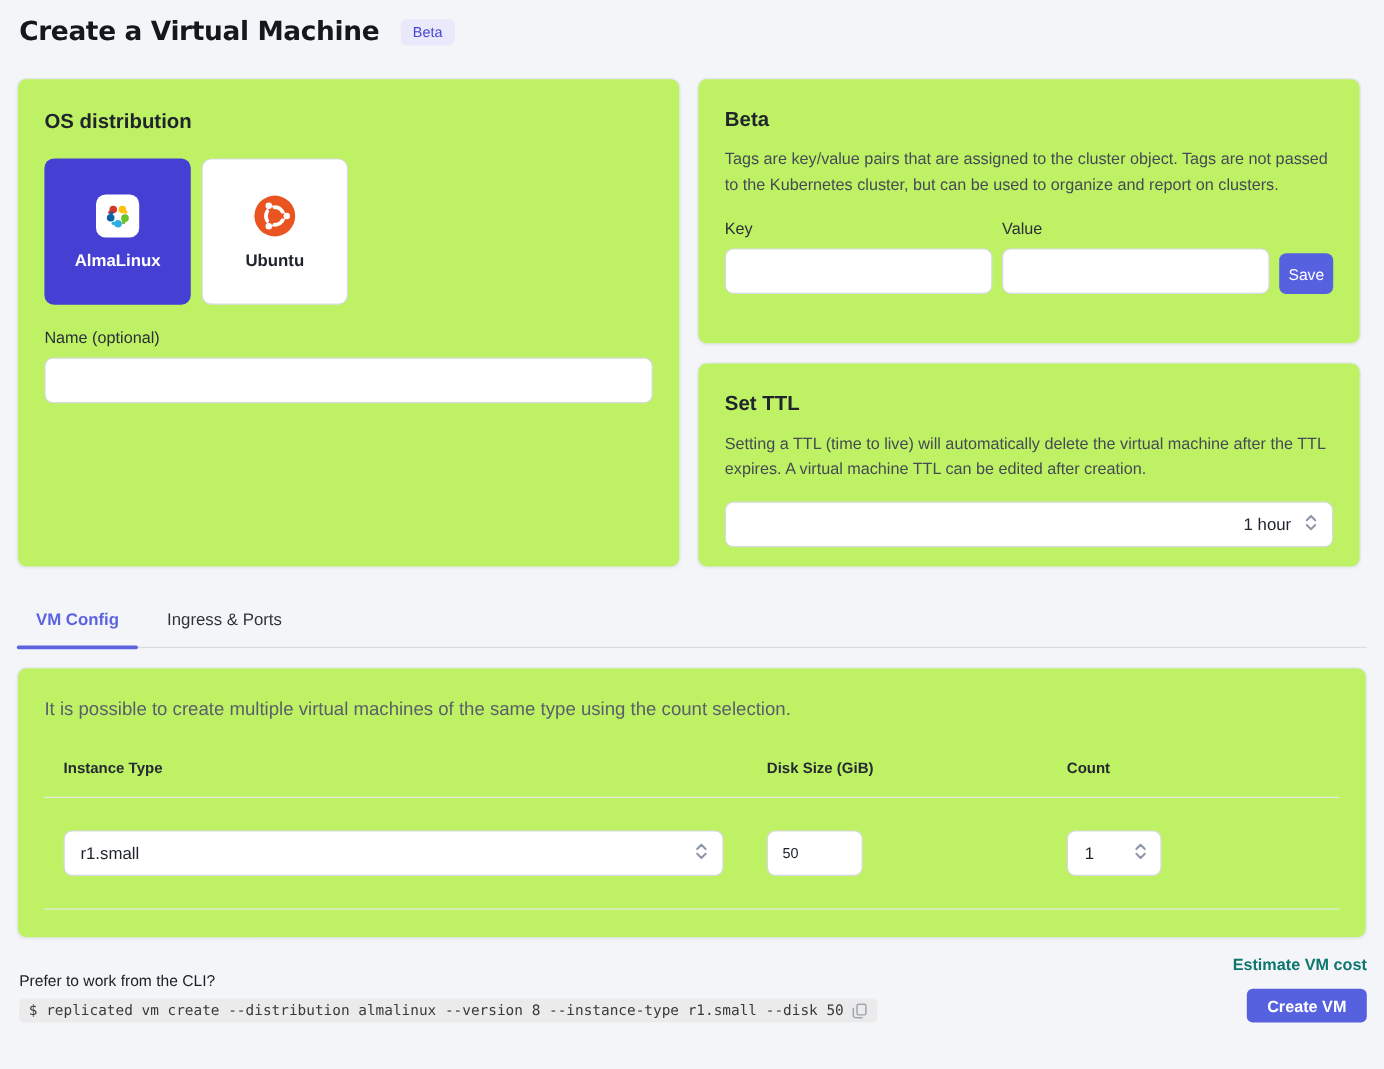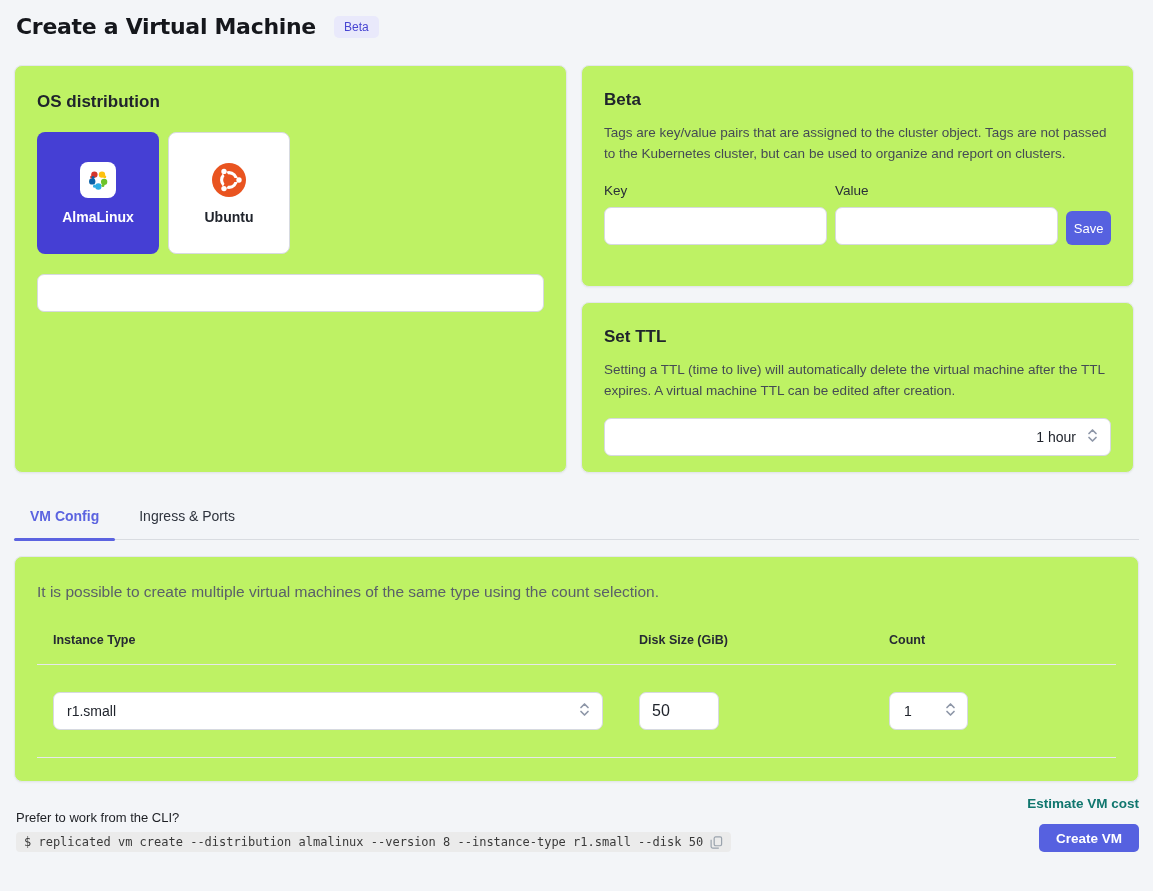--- a/index.html
+++ b/index.html
@@ -66,21 +66,21 @@
   
   .config-card { margin:16px 14px 0 14px; padding:26px 22px 0 22px; height:226px; }
   .intro-text { font-size:15.5px; color:#5a6069; }
   table.vm-table { width:100%; border-collapse:collapse; margin-top:14px; }
   .vm-table th { text-align:left; font-size:12.5px; font-weight:700; color:#262a33; padding:18px 16px 17px 16px; }
   .vm-table th, .vm-table td { border-bottom:1px solid #e6e8ec; }
   .vm-table td { padding:27px 16px; }
   .col-instance { width:586px; }
   .col-disk { width:250px; }
   .instance-select { width:550px; }
-  .disk-input { width:80px; height:38px; border:1px solid #d6d9e0; border-radius:7px; padding:0 12px; font-size:16px;
+  .disk-input { width:80px; height:38px; border:1px solid #d6d9e0; border-radius:7px; padding:0 12px; font-size:12px;
     font-family:"Liberation Sans", sans-serif; color:#20242c; outline:none; }
   .count-stepper { position:relative; width:79px; height:38px; border:1px solid #d6d9e0; border-radius:7px; background:#fff;
     display:flex; align-items:center; padding:0 30px 0 14px; font-size:14px; color:#20242c; cursor:pointer; }
   .count-stepper .chev { position:absolute; right:11px; top:50%; transform:translateY(-50%); }
 
   
   .footer { display:flex; justify-content:space-between; align-items:flex-end; margin:14px 14px 0 16px; padding-bottom:24px; }
   .footer-left { display:flex; flex-direction:column; gap:7px; }
   .cli-prompt { font-size:13px; color:#1d1f24; }
   .cli-code { display:inline-flex; align-items:center; gap:7px; background:#ebebeb; border-radius:4px; padding:3px 8px;
@@ -138,20 +138,21 @@
               <circle cx="13" cy="26.6" r="2.7" fill="#fff"></circle>
               <circle cx="13" cy="9.4" r="2.7" fill="#fff"></circle>
             </svg>
           </span>
           <span class="tile-label">Ubuntu</span>
         </div>
       </div>
 
 
       <div class="name-block">
+        <label class="field-label">Name (optional)</label>
         <input class="text-input" type="text" value="" style="">
       </div>
     </div>
   </div>
 
   <div class="col-right">
 
     <div class="card tags-card">
       <div class="card-heading">Beta</div>
       <p class="card-desc">Tags are key/value pairs that are assigned to the cluster object. Tags are not passed to the Kubernetes cluster, but can be used to organize and report on clusters.</p>

